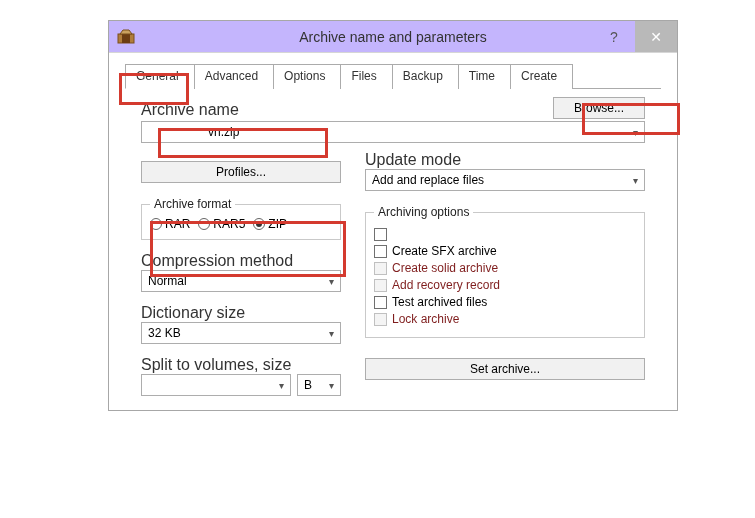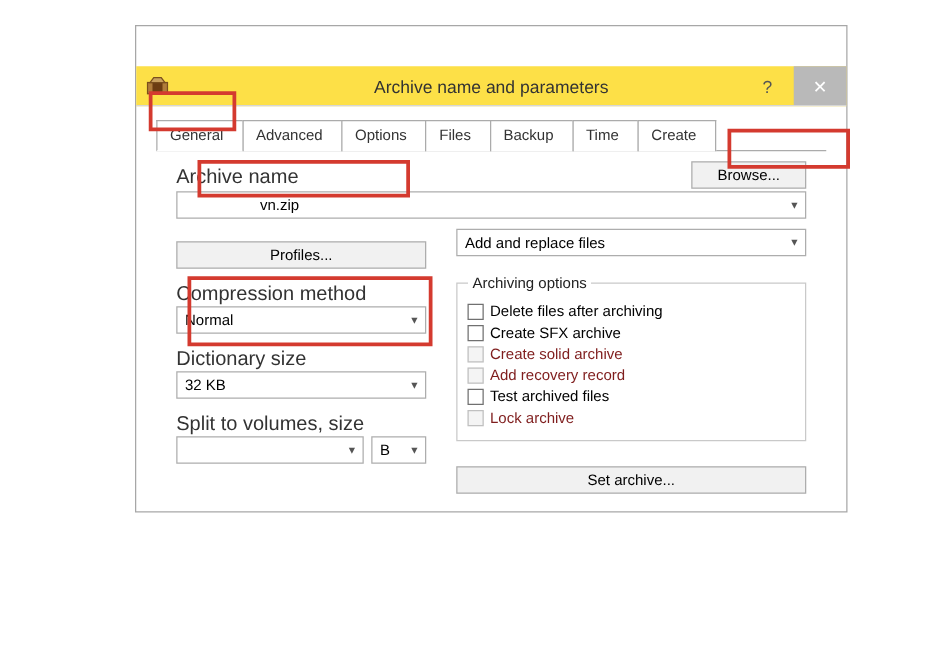--- a/index.html
+++ b/index.html
@@ -17,26 +17,25 @@
   .window {
     position: absolute;
     left: 108px;
     top: 20px;
     width: 570px;
     border: 1px solid #a7a7a7;
     background: #fff;
   }
   .titlebar {
     height: 32px;
-    background: #fde047;
+    background: #c4b5fd;
     border-bottom: 1px solid #d6d6d6;
     display: flex;
     align-items: center;
     position: relative;
-    margin-top: 32px;
   }
   .app-icon {
     width: 18px;
     height: 18px;
     margin-left: 8px;
     display: inline-block;
   }
   .title-text {
     position: absolute;
     left: 0; right: 0;
@@ -215,20 +214,37 @@
 
     <div class="combo archive-name-combo">
       <span style="padding-left:60px">vn.zip</span>
       <span class="chev">▾</span>
     </div>
 
     <div class="two-col">
       <div class="col-left">
         <div class="btn profiles-btn">Profiles...</div>
 
+        <fieldset>
+          <legend>Archive format</legend>
+          <div class="radio-row">
+            <label class="radio-item">
+              <span class="radio-circle"></span>
+              <span>RAR</span>
+            </label>
+            <label class="radio-item">
+              <span class="radio-circle"></span>
+              <span>RAR5</span>
+            </label>
+            <label class="radio-item">
+              <span class="radio-circle checked"></span>
+              <span>ZIP</span>
+            </label>
+          </div>
+        </fieldset>
 
         <div class="field-block">
           <div class="label">Compression method</div>
           <div class="combo">
             <span>Normal</span>
             <span class="chev">▾</span>
           </div>
         </div>
 
         <div class="field-block">
@@ -248,31 +264,31 @@
             </div>
             <div class="combo unit">
               <span>B</span>
               <span class="chev">▾</span>
             </div>
           </div>
         </div>
       </div>
 
       <div class="col-right">
+        <div class="label" style="margin-top:0">Update mode</div>
         <div class="combo update-combo">
           <span>Add and replace files</span>
           <span class="chev">▾</span>
         </div>
 
         <fieldset>
           <legend>Archiving options</legend>
 
           <label class="check-row">
             <span class="chkbox"></span>
-            <span>Delete files after archiving</span>
           </label>
           <label class="check-row">
             <span class="chkbox"></span>
             <span>Create SFX archive</span>
           </label>
           <label class="check-row disabled">
             <span class="chkbox disabled"></span>
             <span>Create solid archive</span>
           </label>
           <label class="check-row disabled">

